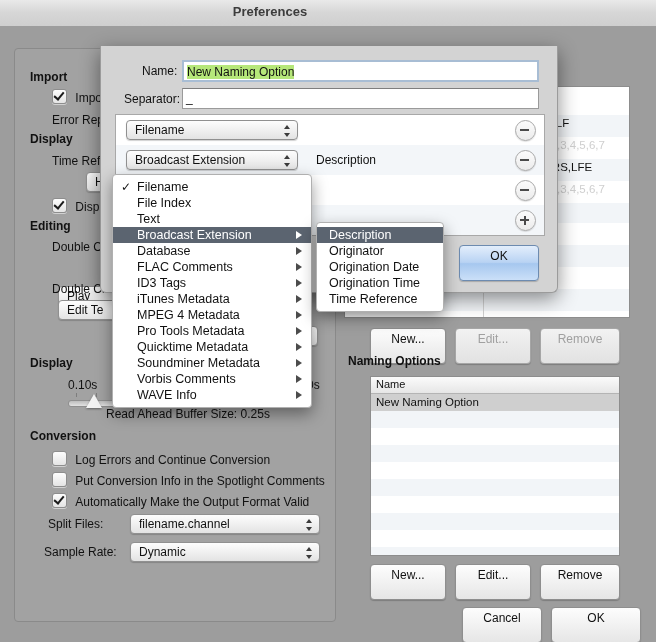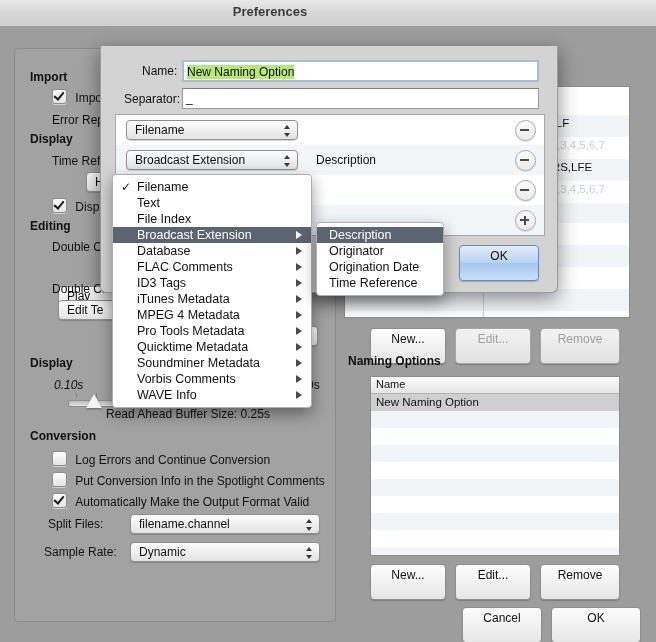--- a/index.html
+++ b/index.html
@@ -178,21 +178,21 @@
     </div>
     <div class="label" style="position:absolute;left:52px;top:256px;">Double Clic</div>
     <div class="popbtn" style="position:absolute;left:58px;top:274px;width:72px;">
       <span>Edit Te</span>
     </div>
     <div class="popbtn" style="position:absolute;left:290px;top:300px;width:28px;padding:0 20px 0 3px;">
         <span class="arws"></span>
       </div>
 
     <div class="sect" style="position:absolute;left:30px;top:330px;">Display</div>
-    <div class="label" style="position:absolute;left:54px;top:352px;font-style:italic;">0.10s</div>
+    <div class="label" style="position:absolute;left:68px;top:352px;">0.10s</div>
     <div class="label" style="position:absolute;left:307px;top:352px;">0s</div>
     <div class="slider" style="left:68px;top:367px;width:60px;height:18px;">
       <div class="stick" style="left:8px;"></div>
       <div class="stick" style="left:28px;"></div>
       <div class="stick" style="left:49px;"></div>
       <div class="strack"></div>
       <div class="sthumb"></div>
     </div>
     <div class="label" style="position:absolute;left:106px;top:381px;">Read Ahead Buffer Size: 0.25s</div>
 
@@ -299,24 +299,24 @@
       <div class="btn" style="position:absolute;left:246px;top:200px;width:80px;">Cancel</div>
       <div class="btn def" style="position:absolute;left:358px;top:199px;width:80px;">OK</div>
     </div>
 
     <div id="menu">
       <div class="mi">
         <span class="chk">✓</span>
         <span>Filename</span>
       </div>
       <div class="mi">
+        <span>File Index</span>
+      </div>
+      <div class="mi">
         <span>Text</span>
-      </div>
-      <div class="mi">
-        <span>File Index</span>
       </div>
       <div class="mi sel">
         <span>Broadcast Extension</span>
         <span class="sub"></span>
       </div>
       <div class="mi">
         <span>Database</span>
         <span class="sub"></span>
       </div>
       <div class="mi">
@@ -361,18 +361,21 @@
       <div class="mi sel">
         <span>Description</span>
       </div>
       <div class="mi">
         <span>Originator</span>
       </div>
       <div class="mi">
         <span>Origination Date</span>
       </div>
       <div class="mi">
+        <span>Origination Time</span>
+      </div>
+      <div class="mi">
         <span>Time Reference</span>
       </div>
     </div>
 
   </div>
 </div>
 
 </body></html>

